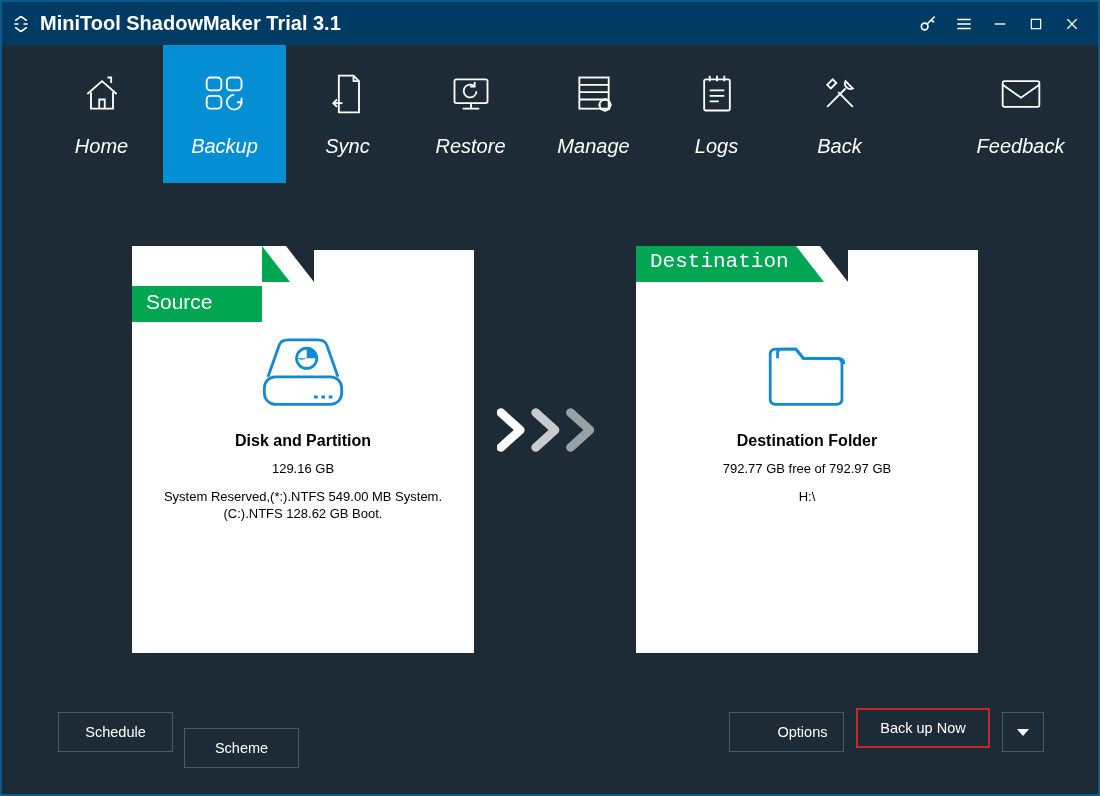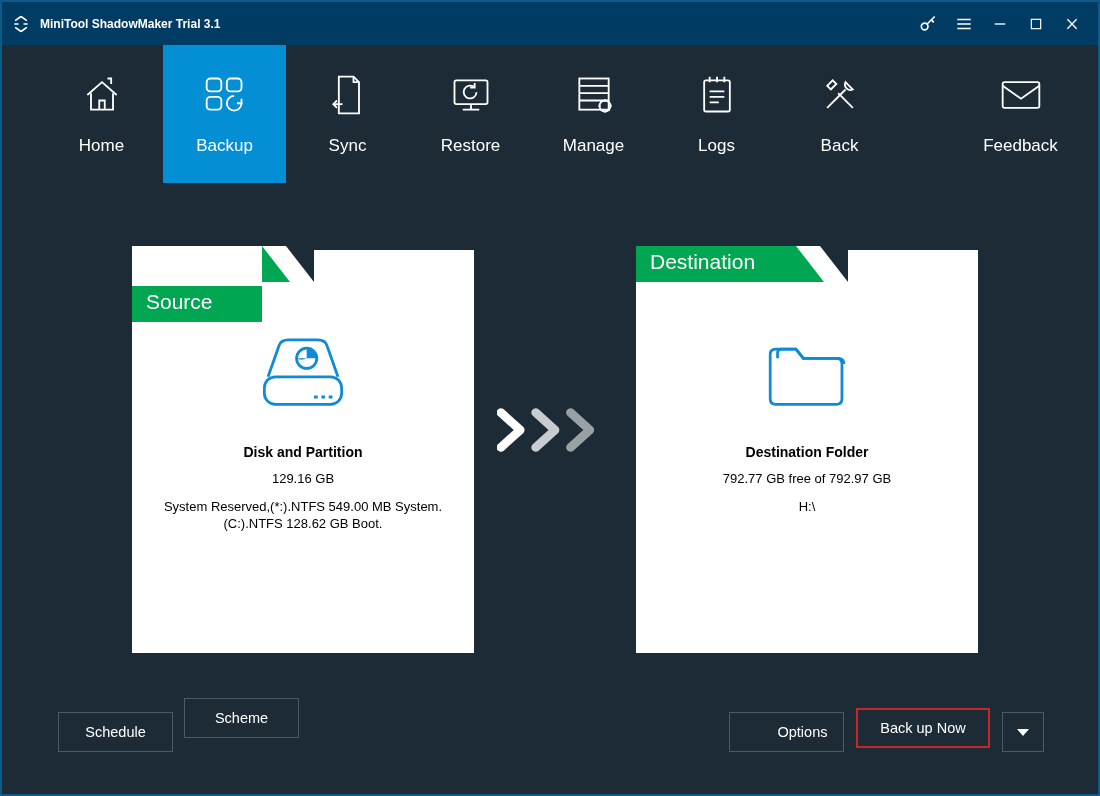--- a/index.html
+++ b/index.html
@@ -2,73 +2,73 @@
 <html><head>
 <meta charset="utf-8">
 <style>
   * { box-sizing: border-box; margin: 0; padding: 0; font-family: "Segoe UI", Arial, sans-serif; }
   body { background: #0a5a8c; width: 1100px; height: 796px; overflow: hidden; }
   .window { width: 1098px; height: 794px; margin: 1px; background: #1d2b36; border: 1px solid #0a5a8c; position: relative; }
 
   
   .titlebar { height: 43px; background: #003b63; display: flex; align-items: center; padding: 0 8px; color: #fff; }
   .titlebar .app-icon { width: 22px; height: 22px; margin-right: 8px; display: flex; align-items: center; justify-content: center; }
-  .titlebar .title { font-size: 12px; font-weight: bold; flex: 1; }
+  .titlebar .title { font-size: 20px; font-weight: bold; flex: 1; }
   .titlebar .win-controls { display: flex; align-items: center; gap: 0; }
   .titlebar .tc { width: 36px; height: 43px; display: flex; align-items: center; justify-content: center; cursor: pointer; }
   .tc svg { stroke: #fff; }
 
   
   .navbar { height: 138px; background: #1d2b36; display: flex; }
   .nav-item { width: 123px; display: flex; flex-direction: column; align-items: center; justify-content: center; color: #fff; cursor: pointer; }
   .nav-item.active { background: #048ed4; }
   .nav-item .nav-icon { height: 46px; display: flex; align-items: center; justify-content: center; margin-bottom: 18px; }
-  .nav-item .nav-label { font-size: 17px; font-weight: 400; }
+  .nav-item .nav-label { font-size: 20px; font-weight: 400; font-style: italic; }
   .nav-spacer-left { width: 38px; }
   .nav-item.feedback { margin-left: auto; margin-right: 16px; }
 
   
   .content { position: absolute; top: 181px; left: 0; right: 0; bottom: 0; background: #1d2b36; }
 
   .panel { position: absolute; width: 342px; height: 407px; background: #fff; }
   .panel.source { left: 130px; top: 63px; }
   .panel.dest    { left: 634px; top: 63px; }
   
   .panel-head { position:absolute; top:0; left:0; width:100%; height:36px; background:#fff; }
   .panel-head .green {
     position:absolute; top:0; left:0; height:36px; background:#00a651; color:#fff;
     font-size:21px; padding:4px 14px 0 14px;
   }
   .panel-head .green.src { width:130px;margin-top:40px; }
-  .panel-head .green.dst { width:160px; }
+  .panel-head .green.dst { width:160px;font-family:Liberation Mono, monospace; }
   .panel-head .tri1 { position:absolute; top:0; width:0; height:0;
     border-bottom:36px solid #00a651; border-right:28px solid transparent; }
   .panel-head .tri1.src { left:130px; }
   .panel-head .tri1.dst { left:160px; }
   .panel-head .darktri { position:absolute; top:0; width:0;height:0;
     border-top:36px solid #1d2b36; border-left:28px solid transparent; }
   .panel-head .darktri.src { left:154px; }
   .panel-head .darktri.dst { left:184px; }
   .panel-head .darkbar { position:absolute; top:0; height:4px; background:#1d2b36; right:0; }
   .panel-head .darkbar.src { left:182px; width:160px; }
   .panel-head .darkbar.dst { left:212px; width:130px; }
 
   .panel-body { position:absolute; top:36px; left:0; right:0; bottom:0; display:flex; flex-direction:column; align-items:center; }
   .panel-body .big-icon { margin-top: 54px; height: 76px; display:flex; align-items:center; justify-content:center; }
-  .panel-body h3 { margin-top: 32px; font-size: 14px; font-weight: bold; color:#000; }
+  .panel-body h3 { margin-top: 20px; font-size: 16px; font-weight: bold; color:#000; }
   .panel-body .line { font-size: 13px; color:#000; margin-top: 10px; text-align:center; padding: 0 18px; line-height:1.35; }
 
   .arrows { position:absolute; top: 225px; left: 495px; display:flex; gap:0; }
   .arrows svg { display:block; }
 
   
   .bottom-bar { position:absolute; left:0; right:0; bottom:0; height:94px;text-decoration:underline; }
   .btn { position:absolute; height:40px; border:1px solid #4a5a66; background:transparent; color:#fff; font-size:14.5px; display:flex; align-items:center; justify-content:center; cursor:pointer; }
   .btn.schedule { left:56px;  bottom:42px; width:115px; }
-  .btn.scheme   { left:182px; bottom:56px; width:115px; }
+  .btn.scheme   { left:182px; bottom:26px; width:115px; }
   .btn.options  { left:727px; bottom:42px; width:115px;padding-left:32px; }
   .btn.backup   { left:854px; bottom:46px; width:134px; border:2px solid #c62828; font-weight:500; }
   .btn.dropdown { left:1000px; bottom:42px; width:42px; }
   .btn.dropdown::after{ content:""; width:0;height:0;border-left:6px solid transparent;border-right:6px solid transparent;border-top:7px solid #fff; }
 
 </style>
 </head>
 <body>
 
 <div class="window">

